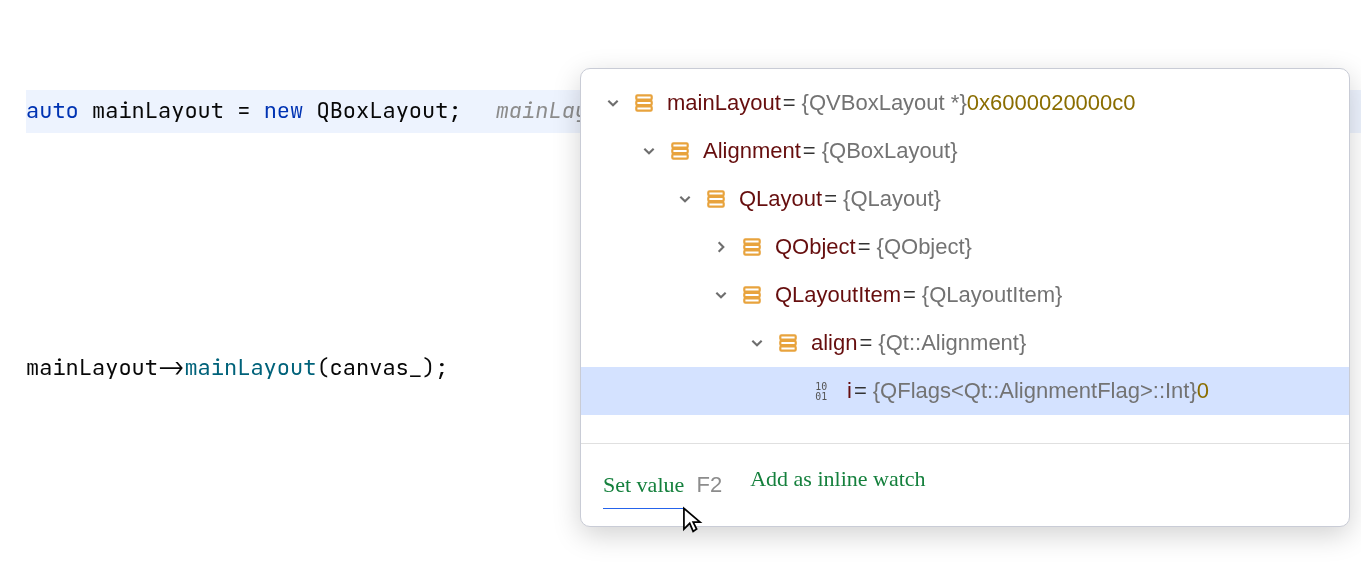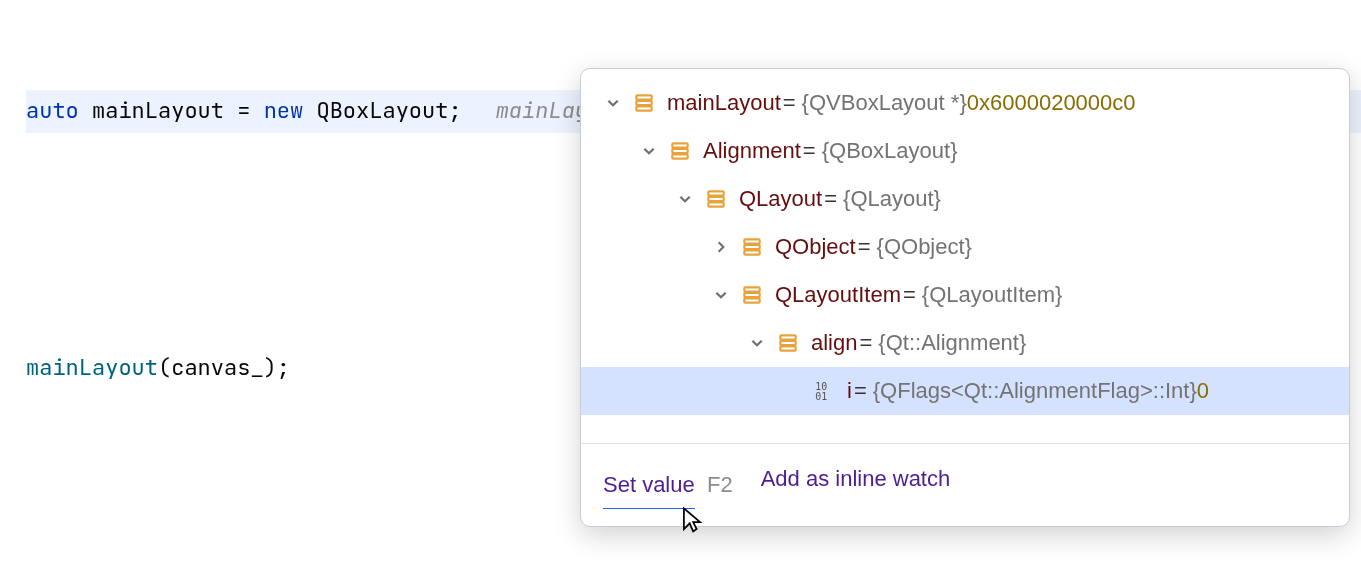--- a/index.html
+++ b/index.html
@@ -84,41 +84,42 @@
   .var-val { color: #8a6d00; }
   .footer {
     border-top: 1px solid #e0e0e0;
     display:flex;
     align-items:center;
     gap: 28px;
     padding: 14px 22px;
     font-size: 22px;
   }
   .link {
-    color: #4c1d95;
+    color: #15803d;
     border-bottom: 1px solid #2563eb;
     padding-bottom: 11px;
     cursor: pointer;
+    font-family: Liberation Serif, serif;
   }
   .shortcut { color: #8c8c8c; }
   
   .cursor {
     position:absolute;
     left: 680px; top: 506px;
     pointer-events:none;
   }
   .cursor svg { width:24px; height:30px; }
 </style>
 </head>
 <body>
 
 <div class="code-area">
   <div class="code-line hl"><span class="kw">auto</span><span> mainLayout = </span><span class="kw">new</span><span> QBoxLayout</span><span>;</span><span class="inlay"><span>mainLayout: </span><span>0x6000020000c0</span></span></div>
   <div class="code-line"></div>
-  <div class="code-line"><span class="fn">mainLayout</span><span>(canvas_);</span></div>
+  <div class="code-line"><span>mainLayout-&gt;</span><span class="fn">mainLayout</span><span>(canvas_);</span></div>
   <div class="code-line"></div>
   
   
   
   
   
   
   
   
 </div>

